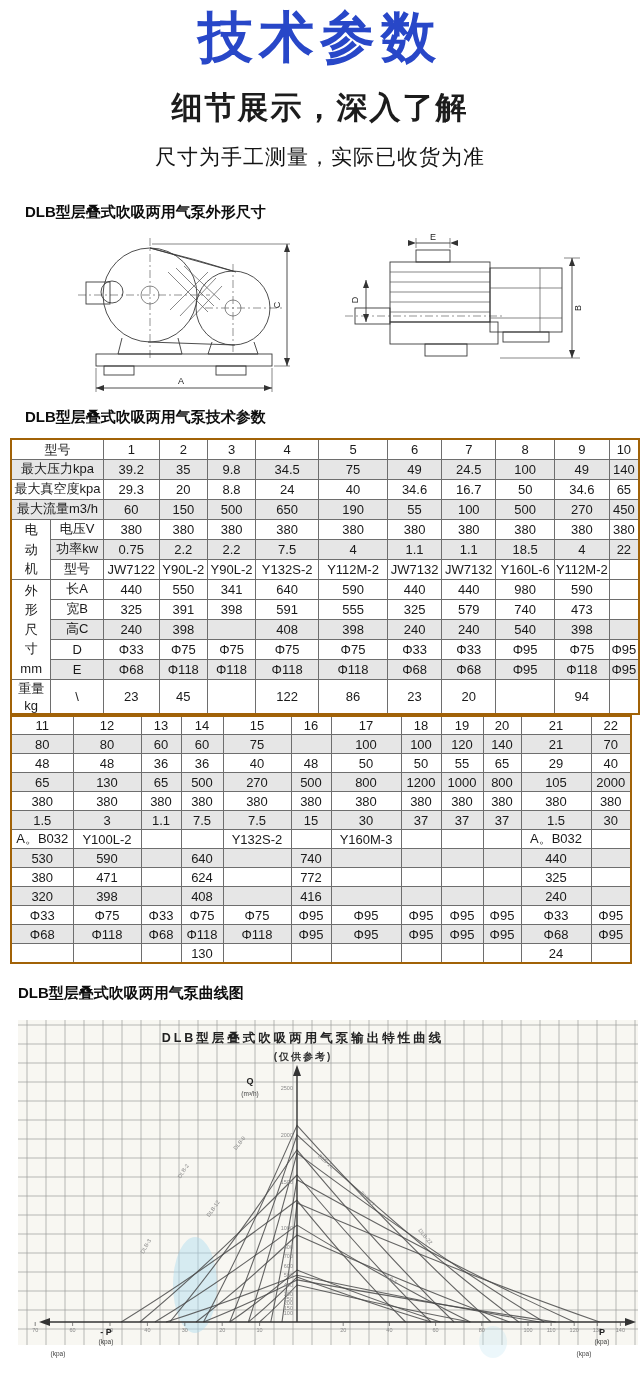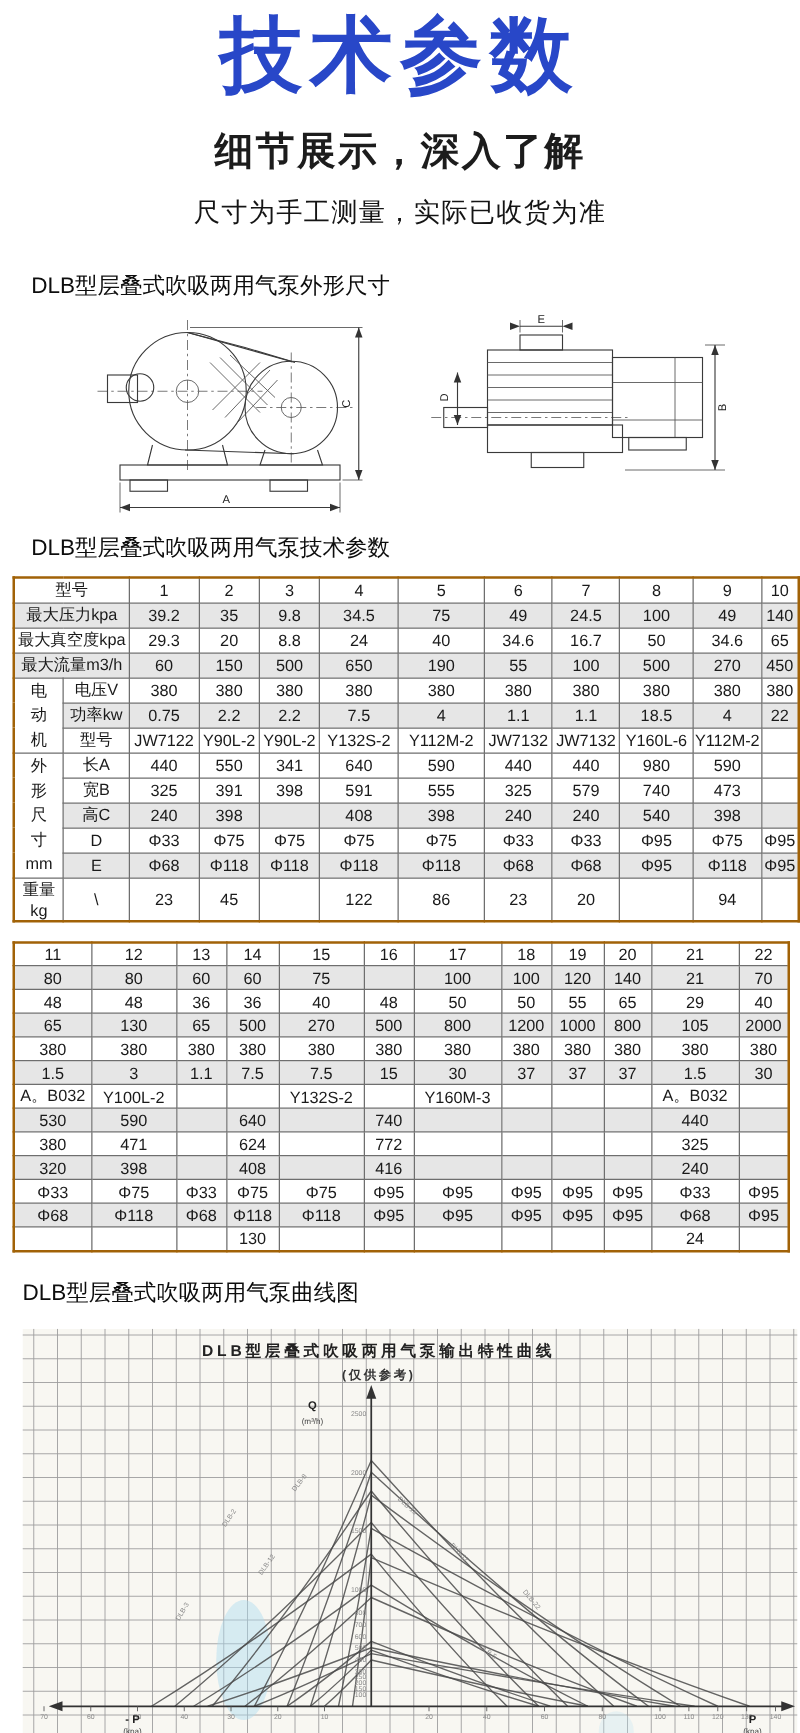--- a/index.html
+++ b/index.html
@@ -2,41 +2,41 @@
 <html><head>
 <meta charset="utf-8">
 <style>
   html,body{margin:0;padding:0;}
   body{
     width:640px;background:#ffffff;color:#111;
     font-family:"Liberation Sans","DejaVu Sans",sans-serif;
   }
   .hero{text-align:center;padding-top:6px;}
   .hero h1{
-    margin:0;font-size:66px;line-height:1.15;font-weight:bold;
+    margin:0;font-size:55px;line-height:1.15;font-weight:bold;
     color:#2847c8;letter-spacing:6px;
   }
   .hero .sub{margin:20px 0 0;font-size:31px;line-height:1.2;font-weight:bold;color:#1c1c1c;letter-spacing:2px;}
   .hero .en{margin:12px 0 0;font-size:11px;letter-spacing:2.5px;color:#b8b8b8;font-weight:bold;}
   .hero .note{margin:17px 0 0;font-size:21px;color:#141414;letter-spacing:1px;}
-  .sec{font-size:18px;font-weight:normal;color:#0d0d0d;}
+  .sec{font-size:15px;font-weight:bold;color:#0d0d0d;}
   .sec1{margin:32px 0 0 25px;}
   .sec2{margin:8px 0 0 25px;}
   .sec3{margin:20px 0 0 18px;}
   svg.drawings{display:block;margin-top:8px;}
   table.spec{
     border-collapse:collapse;table-layout:fixed;
     border:2px solid #a16207;margin-left:10px;
   }
   table.spec td{
     border:1px solid #6e6e6e;text-align:center;vertical-align:middle;
     font-size:13px;padding:0 1px;overflow:hidden;color:#1a1a1a;
   }
   table.t1{margin-top:11px;}
-  table.t2{margin-top:15px;}
+  table.t2{}
   .t1 tr{height:20px;}
   .t2 tr{height:19px;}
   tr.shade td{background:#e6e6e6;}
   td.vert{white-space:pre-line;line-height:19.5px;background:#fff;}
   td.lbl2{font-size:12px;white-space:nowrap;}
   td.sm{font-size:11px;white-space:nowrap;}
   svg.chart{display:block;margin:17px 0 0 18px;}
   .curve{fill:none;stroke:#4a4a4a;stroke-width:1.1;opacity:0.85;}
   .gridline{stroke:#9c9c9c;stroke-width:0.7;}
   .axis{stroke:#333;stroke-width:1.4;}

